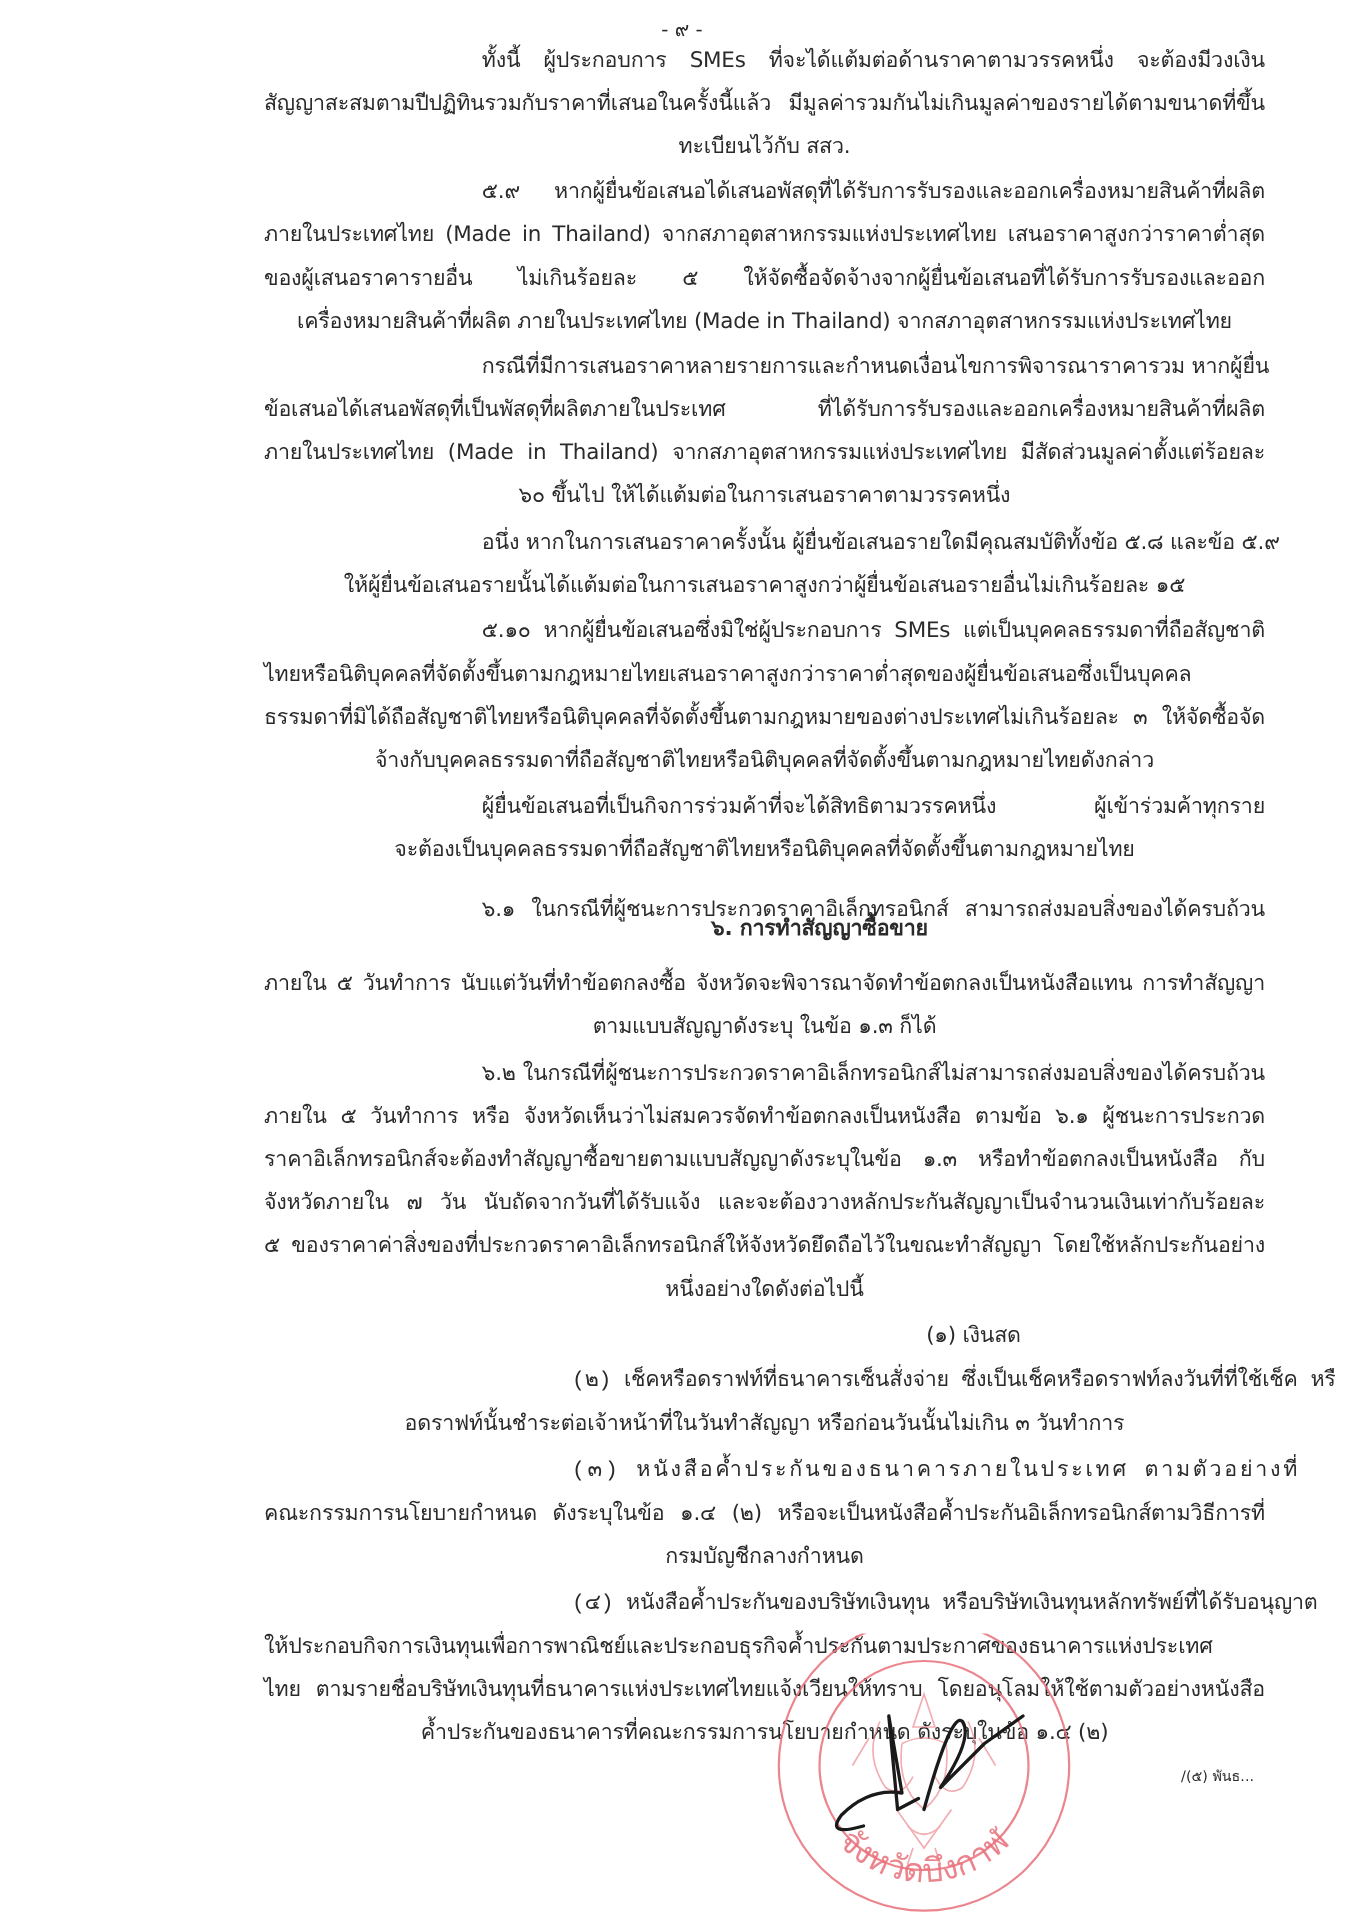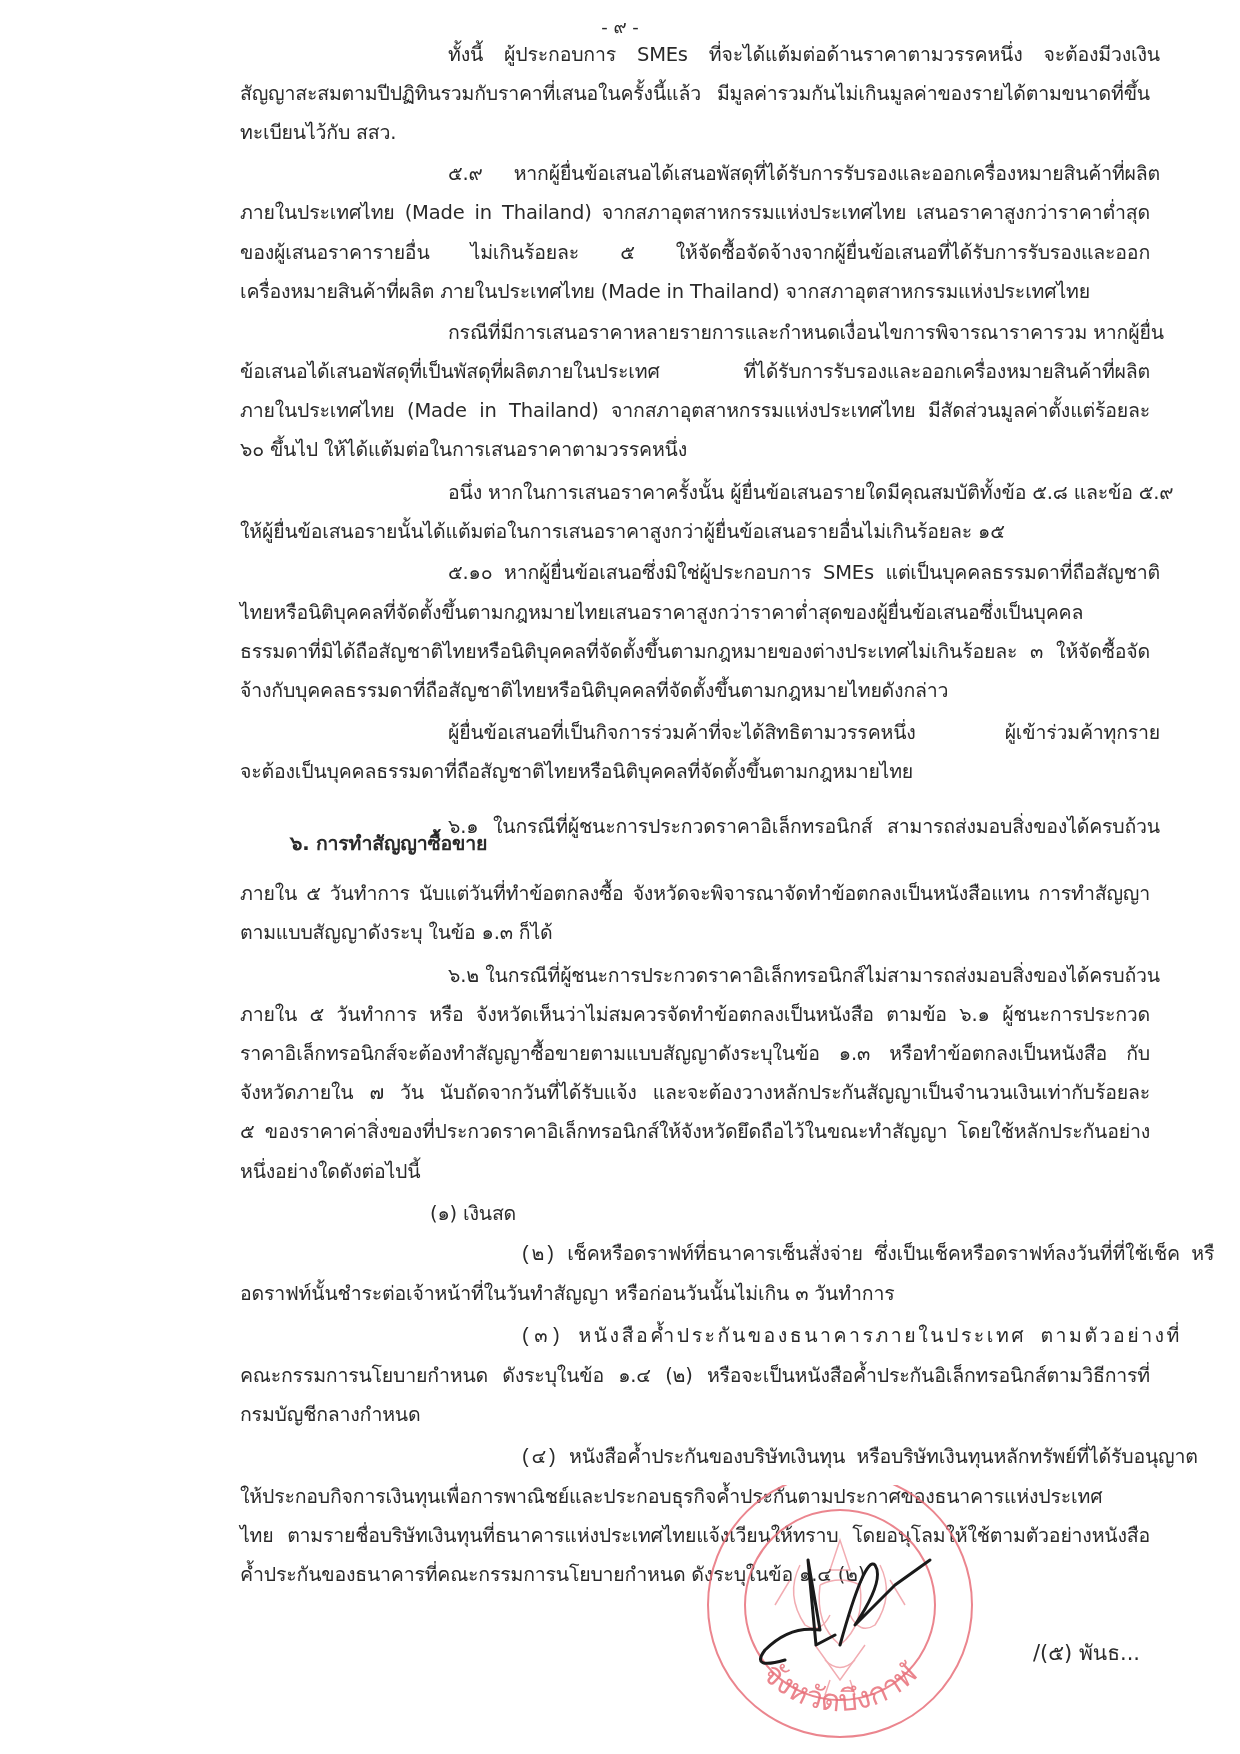--- a/index.html
+++ b/index.html
@@ -1,28 +1,28 @@
 <!DOCTYPE html>
 <html><head>
 <meta charset="utf-8">
 <style>
   html, body { margin: 0; padding: 0; background: #ffffff; }
   body { width: 1240px; height: 1754px; position: relative; overflow: hidden;
          font-family: "DejaVu Sans", "Liberation Sans", sans-serif; color: #2a2a2a; }
   .page { position: absolute; left: 0; top: 0; width: 1240px; height: 1754px; background: #fff; }
   .ln { position: absolute; left: 240px; width: 910px; font-size: 19.5px; line-height: 30px;
-        white-space: nowrap; letter-spacing: -0.2px; }
+        white-space: nowrap; letter-spacing: -0.2px; text-align: center; }
   .just { text-align: justify; text-align-last: justify; }
-  .i1 { left: 438px; width: 712px; margin-left: 10px; }
+  .i1 { left: 438px; width: 712px; }
   .i2 { left: 290px; }
   .i3 { left: 520px; width: 630px; font-family: Liberation Mono, monospace; }
   .i4 { left: 430px; }
   .bold { font-weight: bold; margin-top: 30px; }
   .pagenum { position: absolute; top: 12px; left: 0; width: 100%; text-align: center; font-size: 18px; }
-  .cont { position: absolute; right: 100px; top: 1604px; font-size: 21px; margin-top: 32px; }
+  .cont { position: absolute; right: 100px; top: 1604px; font-size: 13px; }
   .seal { position: absolute; left: 690px; top: 1485px; width: 300px; height: 290px; }
 </style>
 </head>
 <body>
 
 <div class="page">
   <div class="pagenum">- ๙ -</div>
 
   <div class="ln just i1" style="top:40px">ทั้งนี้ ผู้ประกอบการ SMEs ที่จะได้แต้มต่อด้านราคาตามวรรคหนึ่ง จะต้องมีวงเงิน</div>
   <div class="ln just" style="top:79px">สัญญาสะสมตามปีปฏิทินรวมกับราคาที่เสนอในครั้งนี้แล้ว มีมูลค่ารวมกันไม่เกินมูลค่าของรายได้ตามขนาดที่ขึ้น</div>

